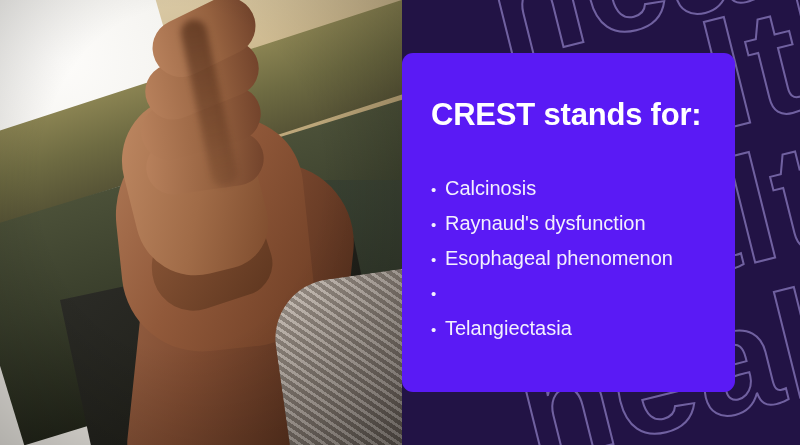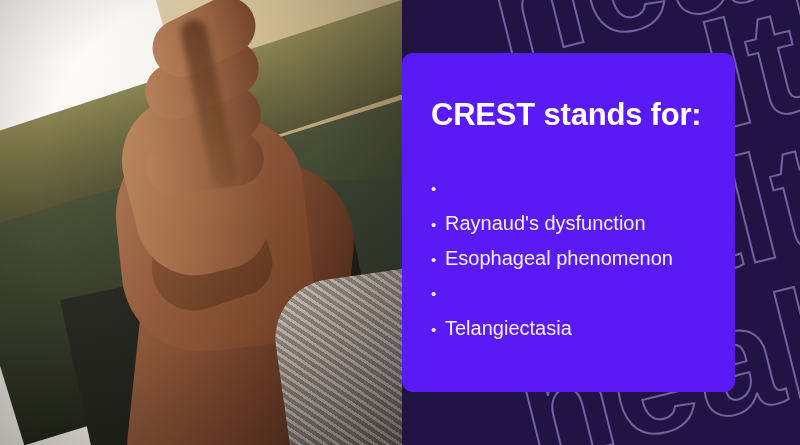--- a/index.html
+++ b/index.html
@@ -252,20 +252,21 @@
     <div class="knuckle-shadow"></div>
     <div class="sleeve"></div>
     <div class="photo-vignette"></div>
   </div>
 
   <div class="card">
     <h1 class="card-title">CREST stands for:</h1>
     <ul class="bullet-list">
       <li class="bullet-item">
         <span class="bullet-dot">•</span>
+        <span class="bullet-text">Calcinosis</span>
       </li>
       <li class="bullet-item">
         <span class="bullet-dot">•</span>
         <span class="bullet-text">Raynaud's dysfunction</span>
       </li>
       <li class="bullet-item">
         <span class="bullet-dot">•</span>
         <span class="bullet-text">Esophageal phenomenon</span>
       </li>
       <li class="bullet-item">

